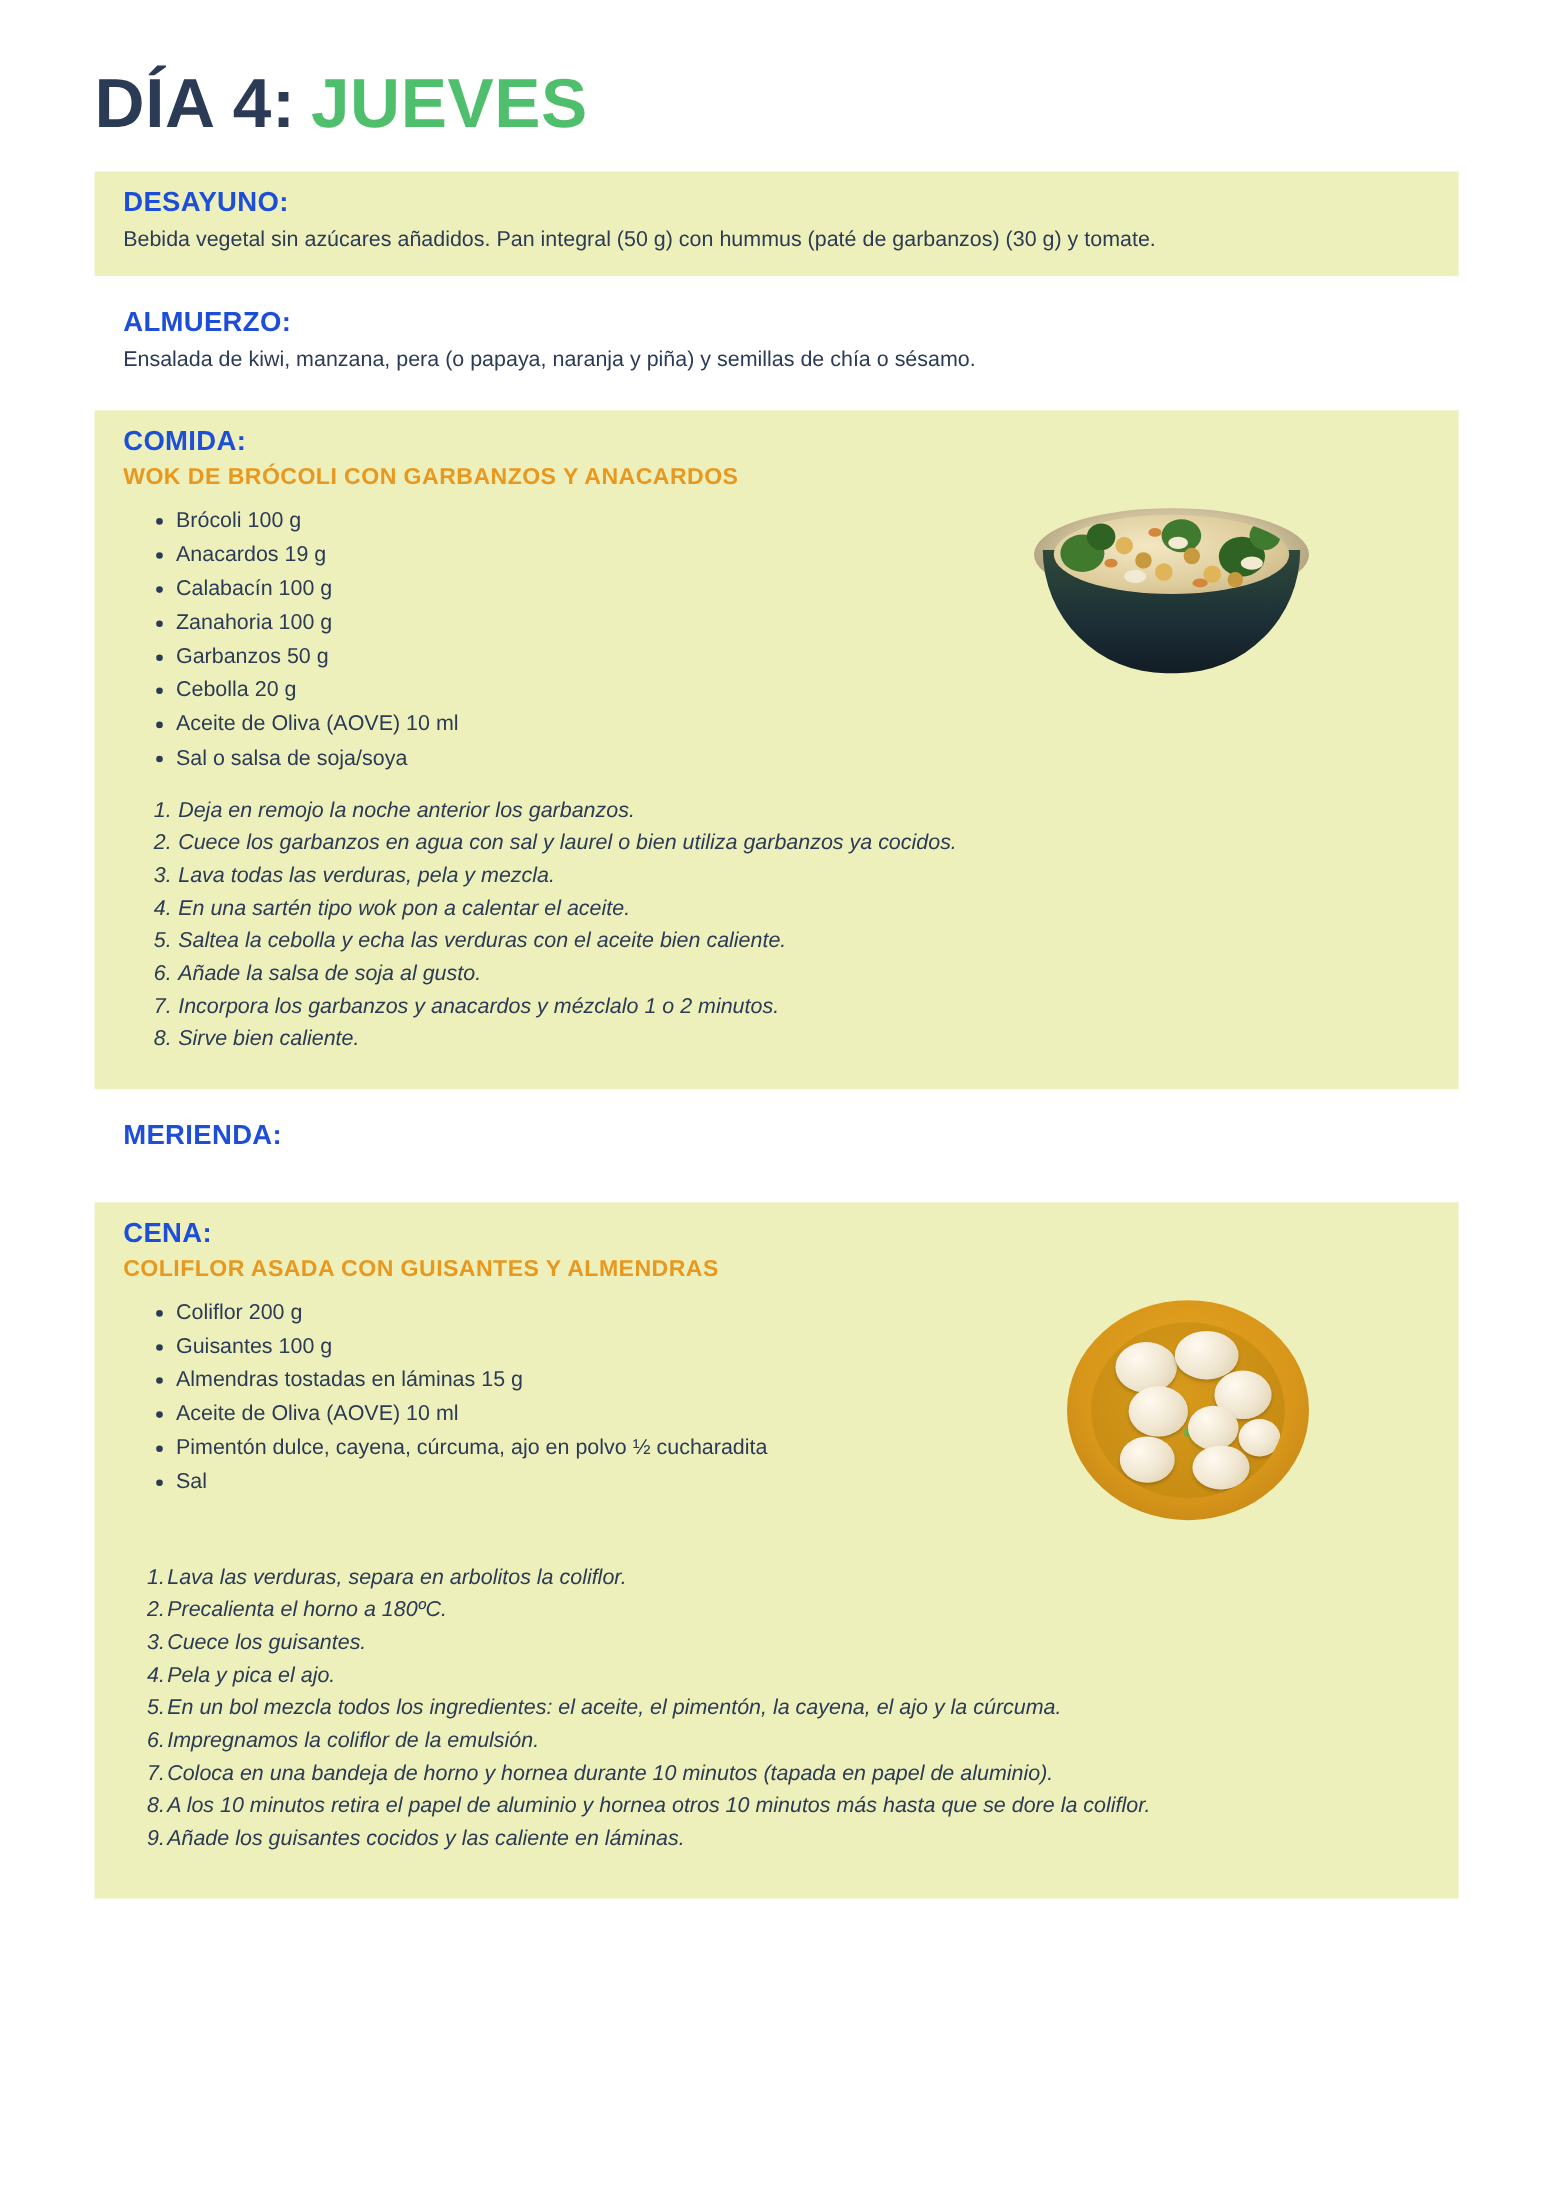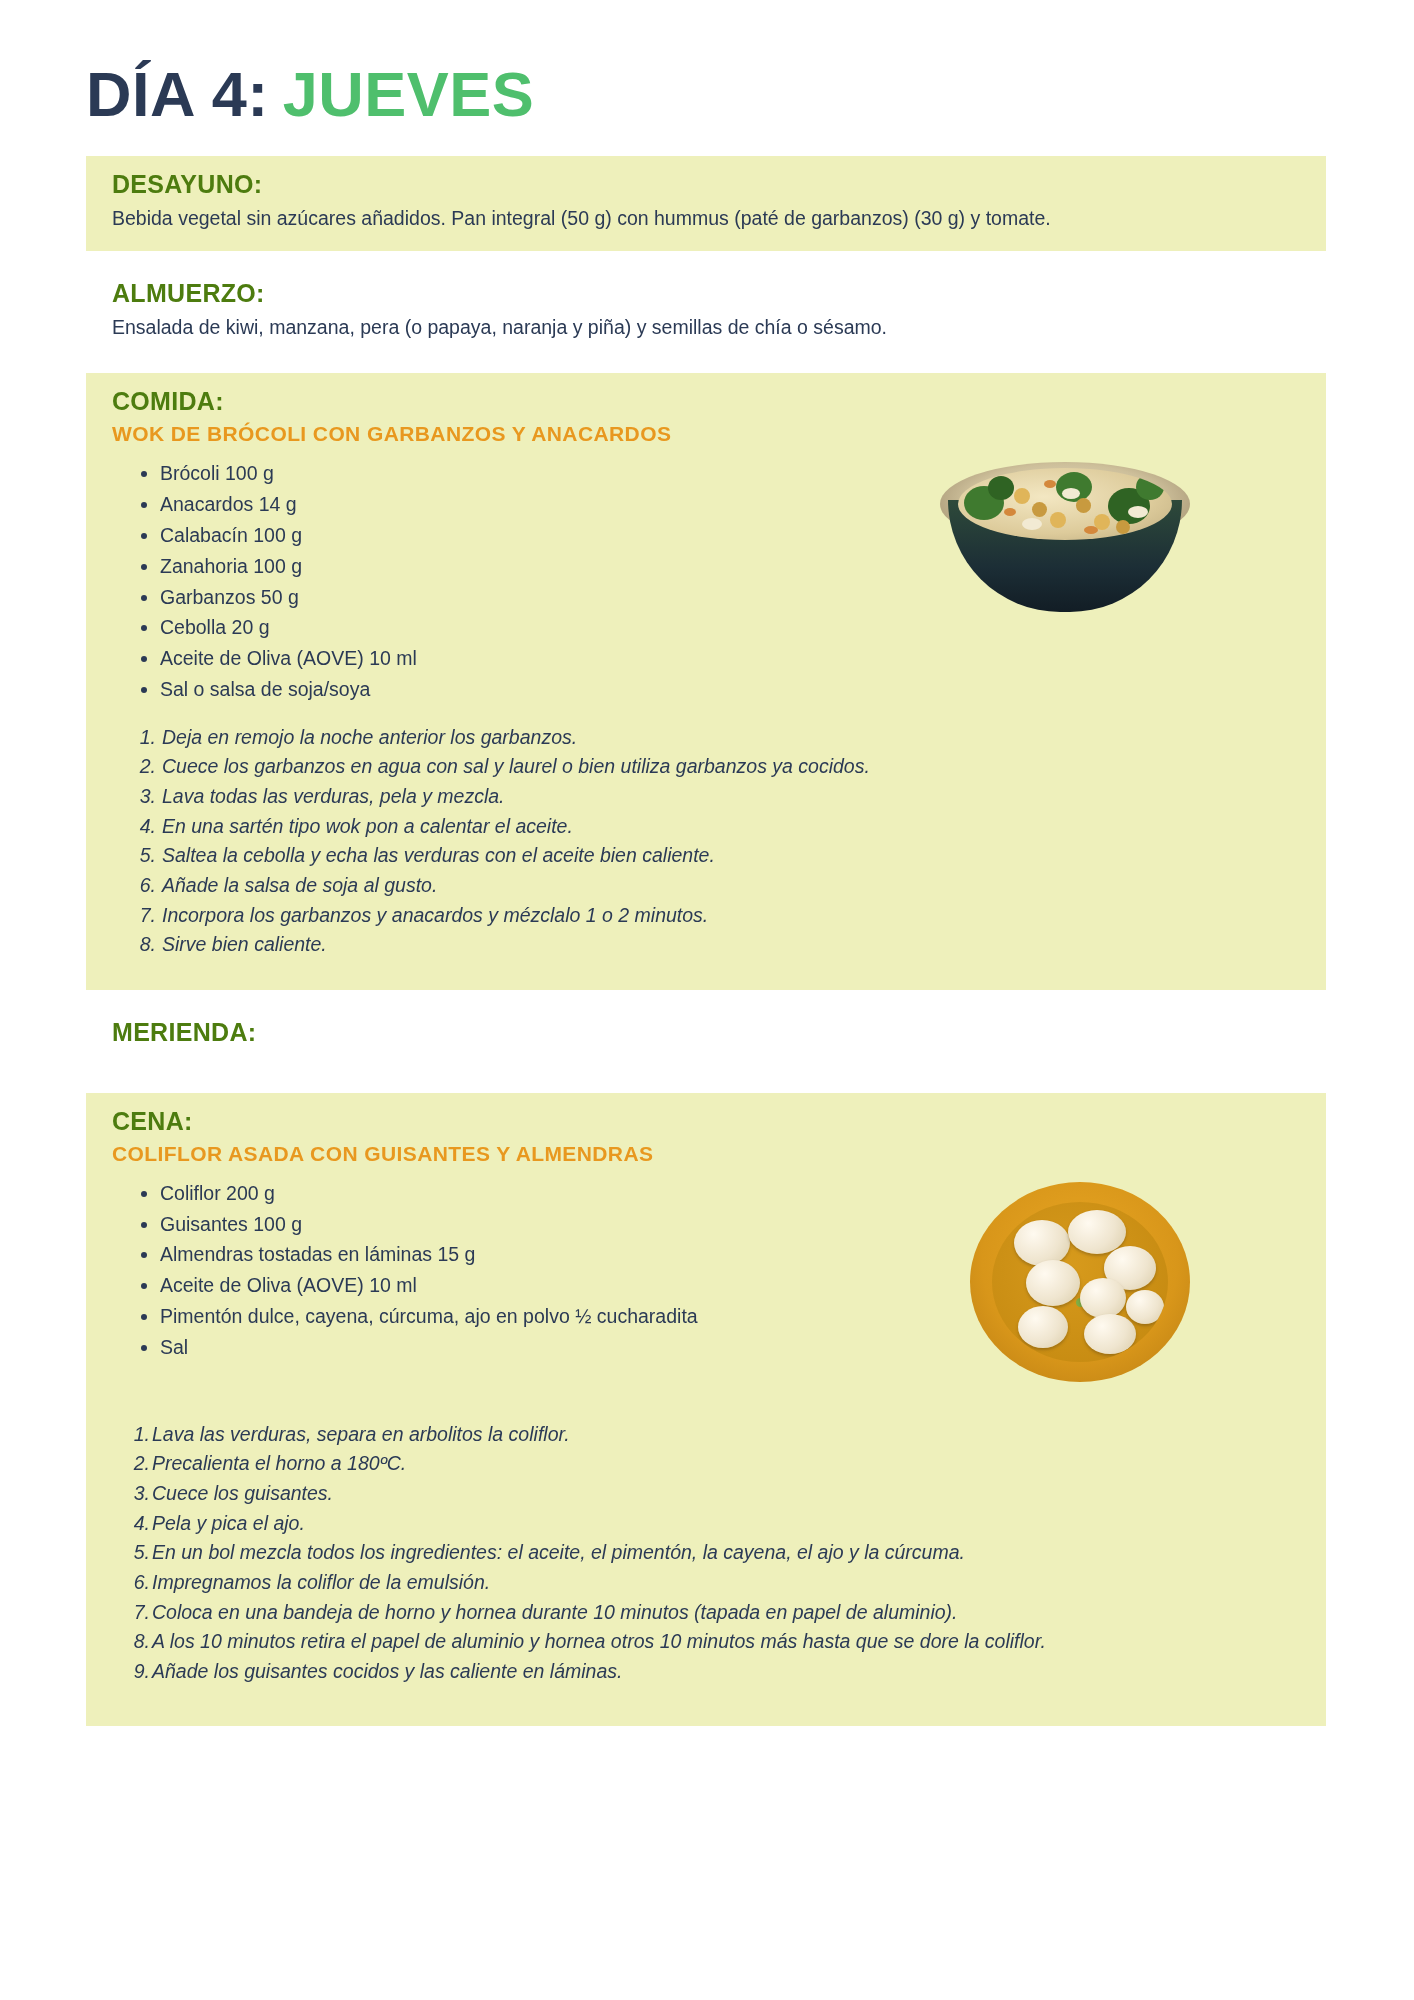--- a/index.html
+++ b/index.html
@@ -51,21 +51,21 @@
   }
   .block.plain {
     background: #ffffff;
   }
   .block-inner {
     padding: 14px 26px 18px 26px;
   }
   .section-head {
     font-size: 25px;
     font-weight: bold;
-    color: #4d7c0f;
+    color: #1d4ed8;
     letter-spacing: 0.3px;
     margin: 0 0 6px 0;
   }
   .section-body {
     font-size: 19.5px;
     line-height: 1.42;
     color: #2b3a55;
     margin: 0;
   }
   .recipe-title {
@@ -228,21 +228,21 @@
   <div class="gap-white"></div>
 
   <div class="block shaded">
     <div class="block-inner">
       <div class="section-head">COMIDA:</div>
       <div class="recipe-title">WOK DE BRÓCOLI CON GARBANZOS Y ANACARDOS</div>
 
       <div class="recipe-flex">
         <ul class="ingredients">
           <li>Brócoli 100 g</li>
-          <li>Anacardos 14 g</li>
+          <li>Anacardos 19 g</li>
           <li>Calabacín 100 g</li>
           <li>Zanahoria 100 g</li>
           <li>Garbanzos 50 g</li>
           <li>Cebolla 20 g</li>
           <li>Aceite de Oliva (AOVE) 10 ml</li>
           <li>Sal o salsa de soja/soya</li>
         </ul>
 
         <div class="food">
           <div class="bowl1">

